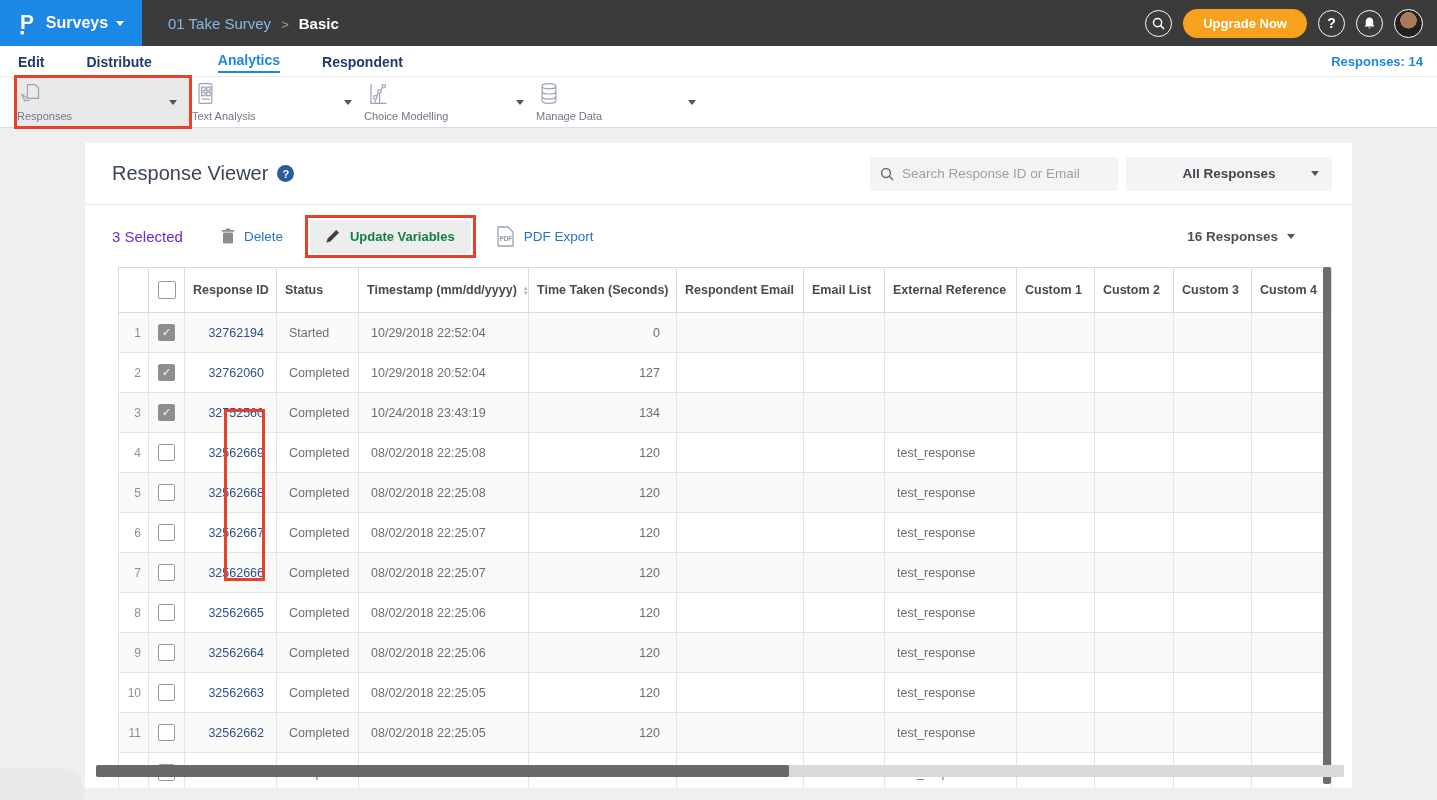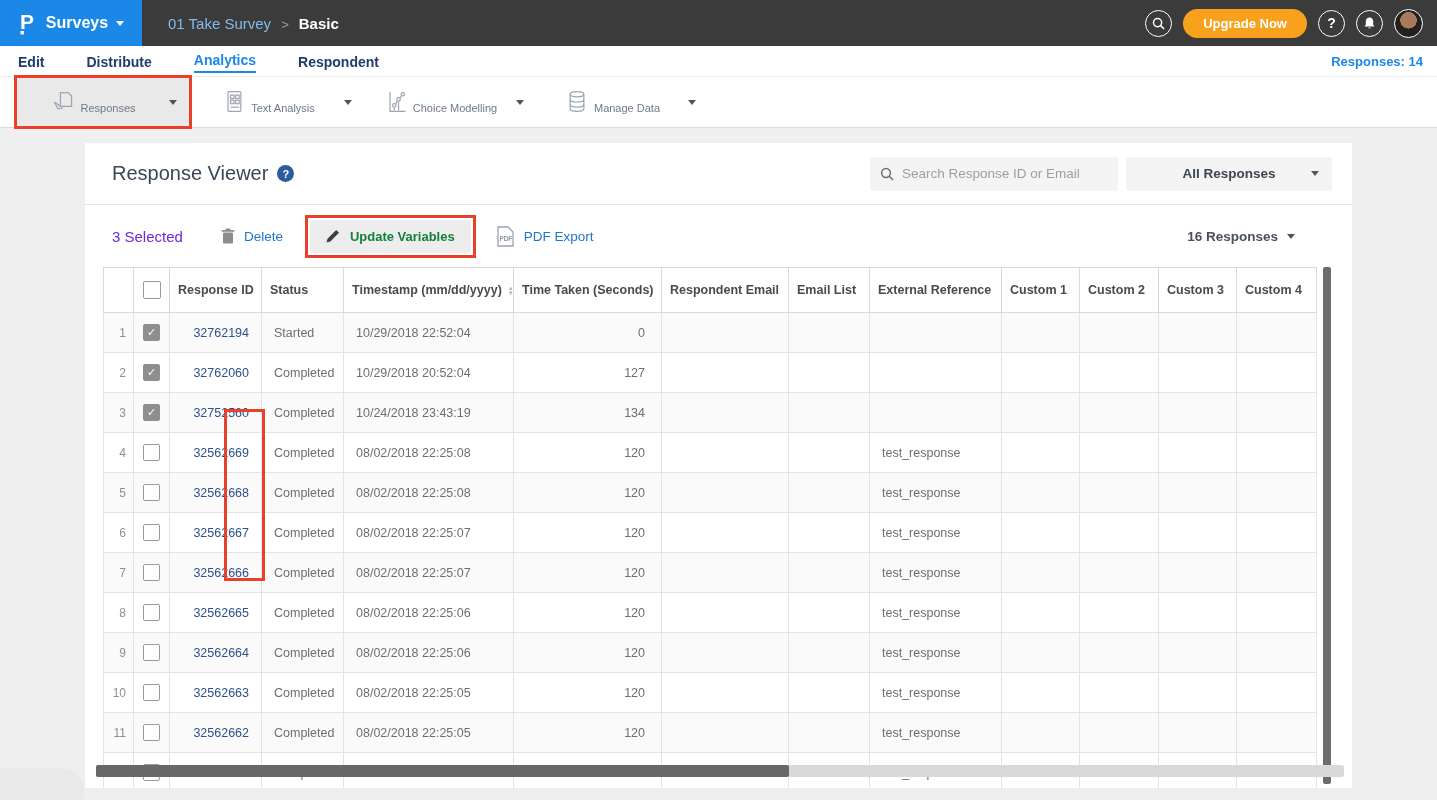--- a/index.html
+++ b/index.html
@@ -22,30 +22,30 @@
     align-items:center; justify-content:center; color:#fff; font-weight:bold; font-size:14px; cursor:pointer; }
   .upgrade { background:#f8a11c; color:#fff; font-size:13px; font-weight:700; border:none;
     border-radius:15px; height:29px; padding:0 20px; cursor:pointer; }
   .avatar { width:29px; height:29px; border-radius:50%; border:1.5px solid #fff;
     background:radial-gradient(circle at 50% 38%, #a8795a 0 38%, #23201e 39% 100%); cursor:pointer; }
 
   
   .nav { height:31px; background:#fff; display:flex; align-items:center; gap:42px; padding-left:18px;
     border-bottom:1px solid #ececec; }
   .nav-item { font-size:14px; font-weight:600; color:#1f3c6d; cursor:pointer; padding-top:2px; }
-  .nav-item.active { color:#1b87e6; border-bottom:2px solid #1b87e6; padding-bottom:3px; }
+  .nav-item.active { color:#1b87e6; border-bottom:2px solid #1b87e6; padding-bottom:3px;margin-left:24px; }
   .resp-count { margin-left:auto; padding-right:14px; color:#1b87e6; font-size:13px; font-weight:600; }
 
   
   .toolbar { height:51px; background:#fff; border-bottom:1px solid #dcdcdc; display:flex;
     align-items:center; padding-left:14px; }
   .annot { border:3px solid #e8402a; }
   .tool { width:172px; height:45px; display:flex; align-items:center; cursor:pointer; }
   .tool.selected { background:#e9e9e9; height:48px; }
-  .tool-main { flex:1; display:flex; flex-direction:row; align-items:flex-end; justify-content:center; gap:4px; }
+  .tool-main { flex:1; display:flex; flex-direction:column; align-items:flex-start; justify-content:center; gap:4px; }
   .tool-label { font-size:11px; color:#6f7987; }
   .tool svg { stroke:#9aa4b2; fill:none; stroke-width:1.4; }
   .tool .caret { margin-right:12px; }
 
   
   .page { padding:15px 85px 0; }
   .card { position:relative; background:#fff; width:1267px; height:645px; overflow:hidden; }
   .card-head { height:62px; display:flex; align-items:center; padding:0 20px 0 27px;
     border-bottom:1px solid #e7e7e7; }
   .page-title { font-size:20px; color:#3a4656; font-weight:500; }
@@ -70,21 +70,21 @@
   .delete { margin-left:38px; }
   .annot2 { margin-left:22px; border:3px solid #e8402a; padding:2px; }
   .upd-btn { background:#ededed; height:33px; border:none; border-radius:3px; padding:0 16px;
     display:flex; align-items:center; gap:10px; cursor:pointer; font-family:inherit; }
   .upd-btn span { font-size:13px; font-weight:600; color:#15803d; }
   .pdf { margin-left:20px; }
   .resp-dd { margin-left:auto; margin-right:57px; display:flex; align-items:center; gap:9px; cursor:pointer; }
   .resp-dd span { font-size:13.5px; font-weight:600; color:#49505a; }
 
   
-  .table-wrap { position:relative; margin-left:18px; width:1214px; height:521px; overflow:hidden; }
+  .table-wrap { position:relative; margin-left:33px; width:1214px; height:521px; overflow:hidden; }
   table { border-collapse:collapse; table-layout:fixed; width:1213px; }
   th { border:1px solid #d9d9d9; height:45px; background:#fff; text-align:left; padding:0 8px;
     font-size:12.5px; font-weight:600; color:#4a4a4a; white-space:nowrap; overflow:hidden; }
   th.col-num { width:30px; } th.col-cb { width:36px; text-align:center; padding:0; }
   td { border:1px solid #e4e4e4; height:40px; padding:0 12px; font-size:12.5px; color:#6e6e6e;
     white-space:nowrap; overflow:hidden; background:#fff; }
   tr.odd td { background:#fafafa; }
   td.rownum { color:#8f8f8f; text-align:right; padding:0 7px 0 0; font-size:12px; }
   td.cb-cell { text-align:center; padding:0; }
   td.id-link { color:#2d5188; text-align:right; cursor:pointer; }

